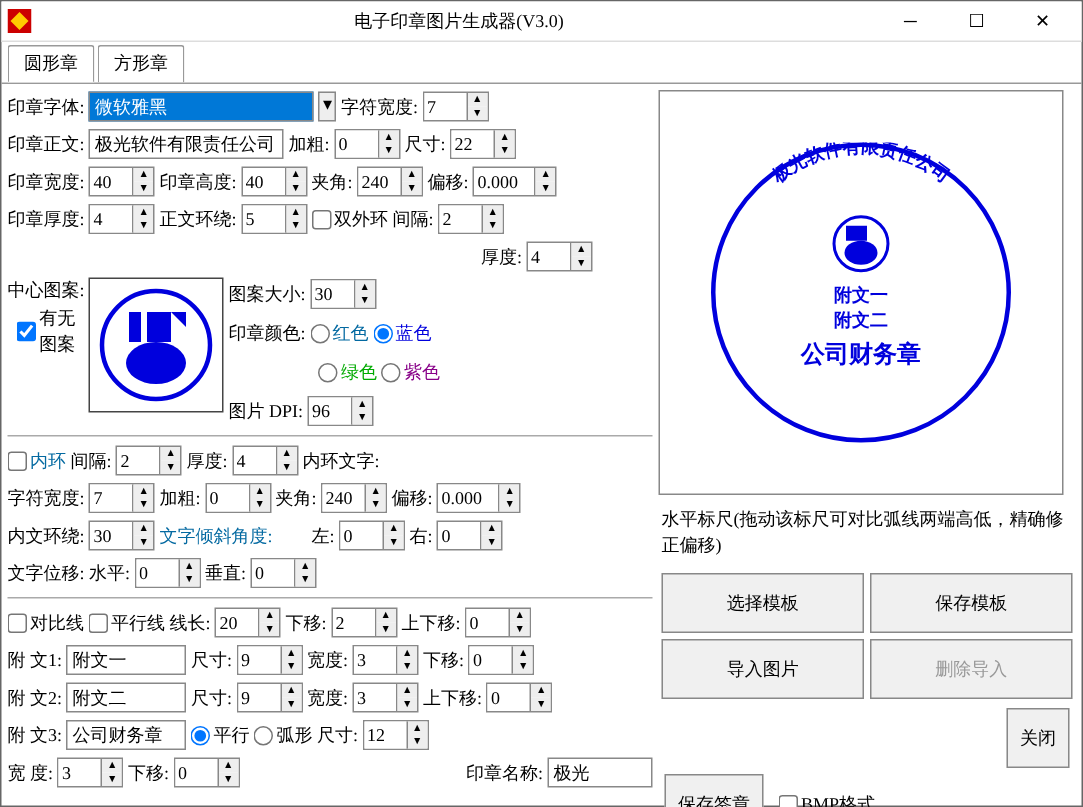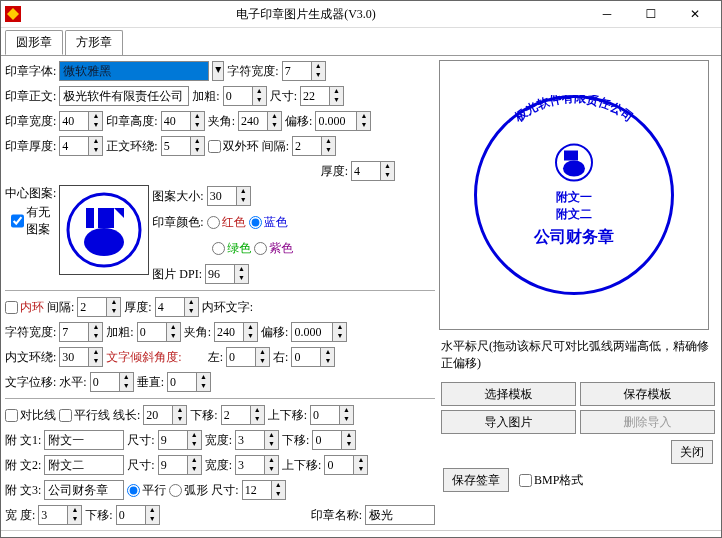--- a/index.html
+++ b/index.html
@@ -12,34 +12,34 @@
 .win-btn { width: 44px; height: 26px; display: flex; align-items: center; justify-content: center; }
 .tabs { display: flex; padding: 2px 4px 0; }
 .tab { padding: 3px 10px; border: 1px solid #999; border-bottom: none; background: #fff; margin-right: 2px; cursor: pointer; border-radius: 2px 2px 0 0; }
 .tab.active { font-weight: normal; border-bottom: 1px solid #fff; position: relative; z-index: 2; }
 .body { flex: 1; display: flex; padding: 4px; gap: 4px; border-top: 1px solid #999; }
 .left { flex: 1; display: flex; flex-direction: column; gap: 3px; }
 .right { width: 278px; display: flex; flex-direction: column; gap: 4px; }
 .row { display: flex; align-items: center; gap: 3px; min-height: 22px; }
 .lbl { white-space: nowrap; }
 input[type=text], select { border: 1px solid #888; height: 20px; padding: 1px 3px; font-size: 12px; background: #fff; }
-input[type=text].sel { background: #0078d7; color: #0f172a; }
+input[type=text].sel { background: #0078d7; color: #ffffff; }
 .spin { display: flex; border: 1px solid #888; height: 20px; background: #fff; }
 .spin input { border: none; width: 28px; text-align: left; padding: 0 2px; height: 18px; }
 .spin .arrows { display: flex; flex-direction: column; width: 14px; border-left: 1px solid #888; }
 .spin .ar { flex: 1; font-size: 7px; text-align: center; line-height: 8px; cursor: pointer; background: #eee; }
 .hr { border-top: 1px solid #aaa; margin: 2px 0; }
-.red { color: #b91c1c; }
+.red { color: #0369a1; }
 .blue { color: #00d; }
 .green { color: #0a0; }
 .purple { color: #808; }
 .pattern-img { width: 90px; height: 90px; border: 1px solid #444; background: #fff; display: flex; align-items: center; justify-content: center; }
 .preview { width: 270px; height: 270px; border: 1px solid #888; background: #fff; display: flex; align-items: center; justify-content: center; }
 .btns-grid { display: grid; grid-template-columns: 1fr 1fr; gap: 4px; padding: 2px; }
-button { border: 1px solid #888; background: #f0f0f0; height: 24px; padding: 0 8px; cursor: pointer; font-size: 12px; }
+button { border: 1px solid #888; background: #f0f0f0; height: 40px; padding: 0 8px; cursor: pointer; font-size: 12px; }
 button:disabled { color: #999; }
 .footer { padding: 6px 10px; border-top: 1px solid #ccc; text-align: center; line-height: 1.6; }
 .chk { display: flex; gap: 2px; }
 .seal-preview { width: 210px; height: 210px; position: relative; }
 .seal-circle { width: 200px; height: 200px; border: 3px solid #00d; border-radius: 50%; position: absolute; top: 5px; left: 5px; }
 .seal-text-arc { position: absolute; width: 200px; height: 200px; top: 5px; left: 5px; }
 .seal-center { position: absolute; top: 50%; left: 50%; transform: translate(-50%,-50%); text-align: center; color: #00d; font-weight: bold; }
 .seal-center-img { width: 40px; height: 40px; margin: 0 auto 2px; }
 .ruler-note { font-size: 12px; padding: 4px 2px; }
 </style>

